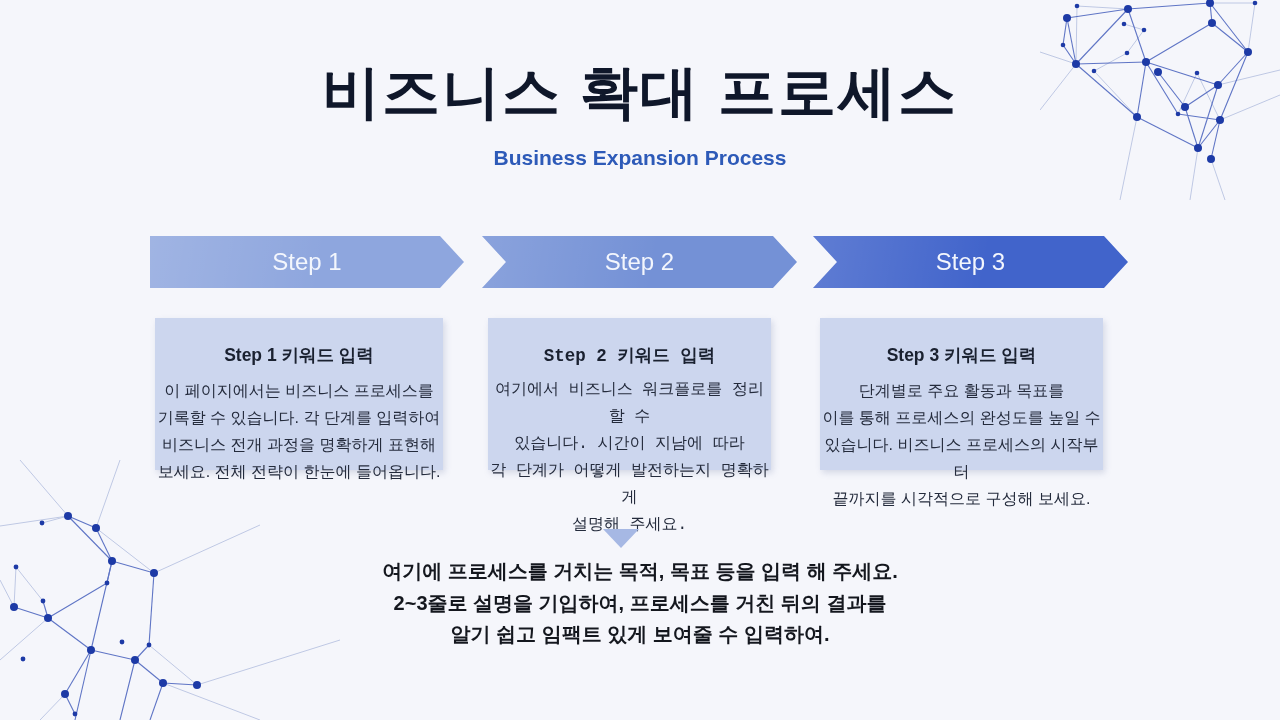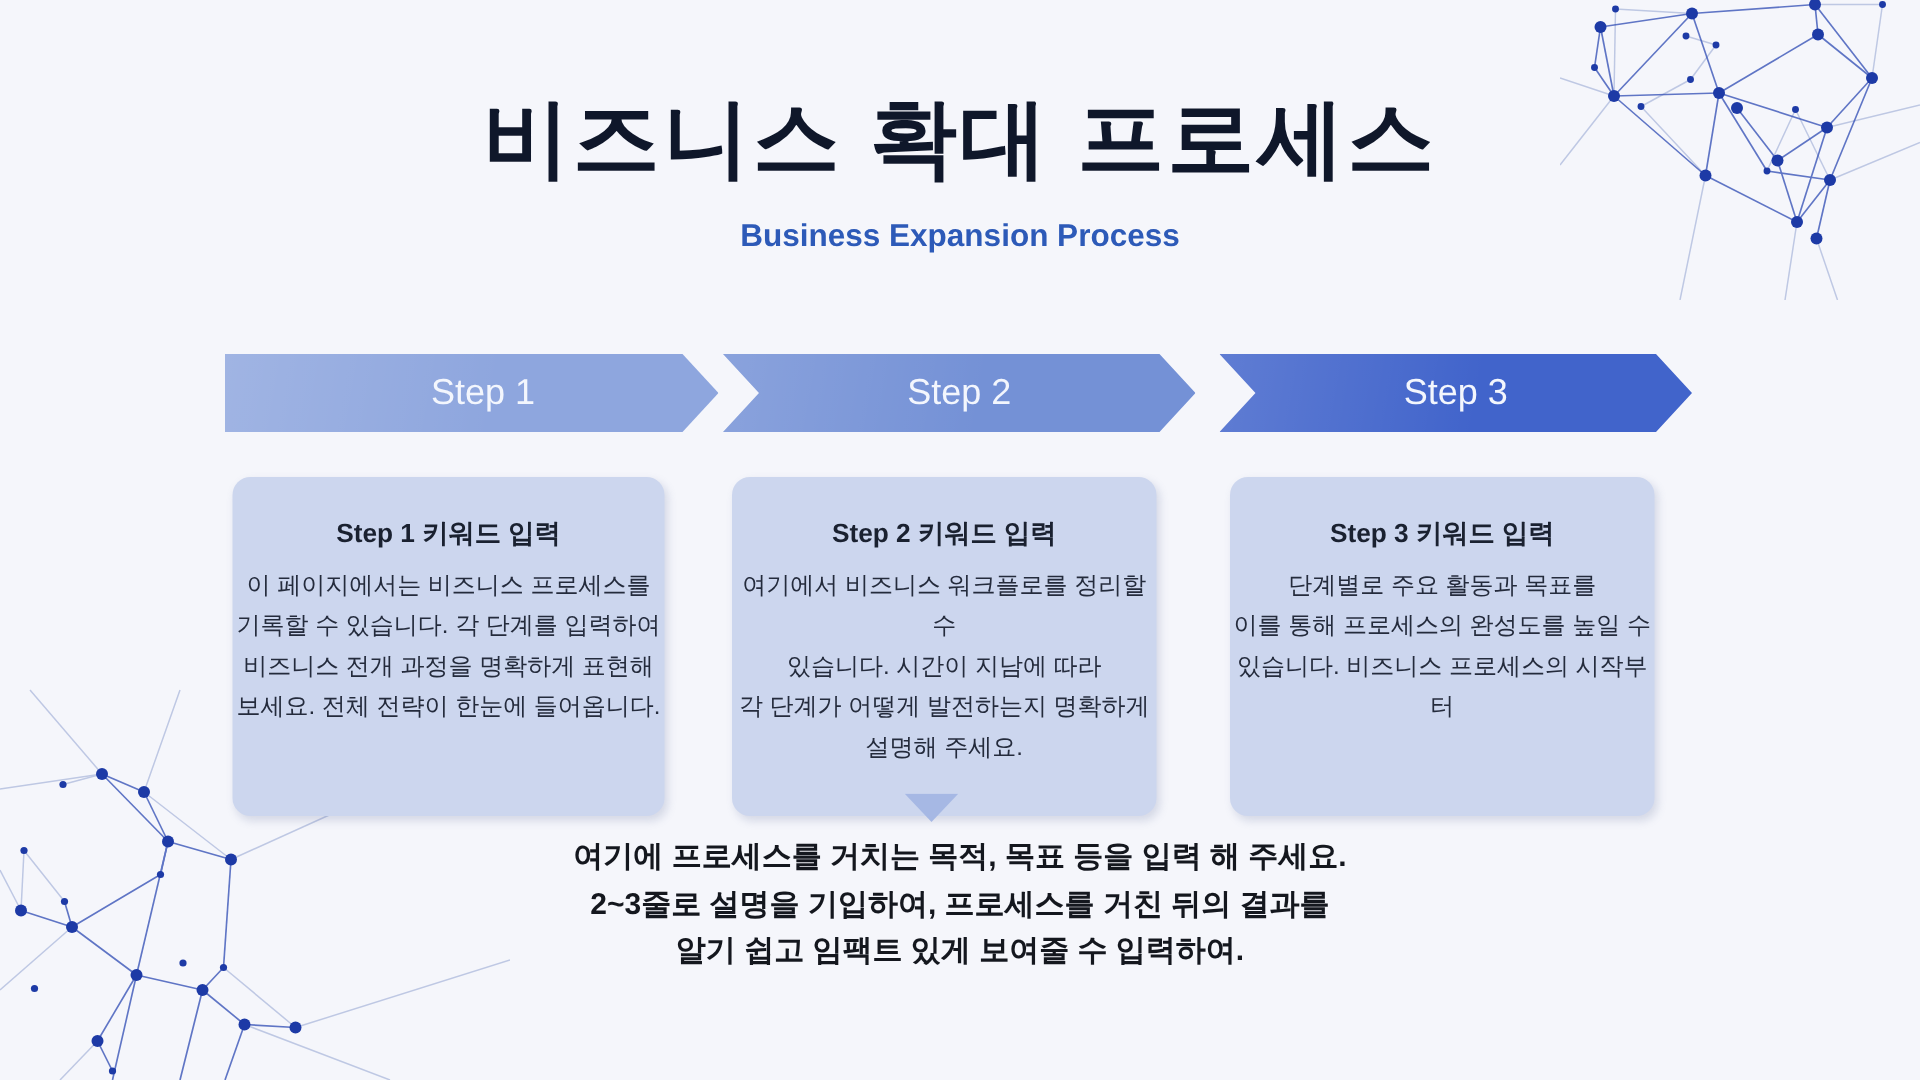--- a/index.html
+++ b/index.html
@@ -22,33 +22,33 @@
     text-align:center; font-size:21px; font-weight:700; color:#2d5ab8;
   }
 
   .arrow {
     position:absolute; top:236px; height:52px;
     display:flex; align-items:center; justify-content:center;
     color:#f3f6fd; font-size:24px; font-weight:500;
     background-image:linear-gradient(100deg, rgba(255,255,255,.16), rgba(255,255,255,0) 55%);
   }
   .arrow-1 { left:150px; width:314px;
-    clip-path:polygon(0 0, calc(100% - 24px) 0, 100% 50%, calc(100% - 24px) 100%, 0 100%);padding-left:15px; }
+    clip-path:polygon(0 0, calc(100% - 24px) 0, 100% 50%, calc(100% - 24px) 100%, 0 100%); }
   .arrow-2 { left:482px; width:315px;
     clip-path:polygon(0 0, calc(100% - 24px) 0, 100% 50%, calc(100% - 24px) 100%, 0 100%, 24px 50%); }
   .arrow-3 { left:813px; width:315px;
     clip-path:polygon(0 0, calc(100% - 24px) 0, 100% 50%, calc(100% - 24px) 100%, 0 100%, 24px 50%); }
 
   .card {
-    position:absolute; top:318px; height:226px; border-radius:12px;
+    position:absolute; top:318px; height:152px; border-radius:0;
     background:#ccd6ee; text-align:center;
     box-shadow:2px 3px 6px rgba(100,115,160,.22);
   }
   .card-1 { left:155px; width:288px; }
-  .card-2 { left:488px; width:283px; }
+  .card-2 { left:488px; width:283px;font-family:Liberation Mono, monospace; }
   .card-3 { left:820px; width:283px; }
   .card-title { margin-top:25px; font-size:17.5px; font-weight:700; color:#1a2130; }
   .card-body  { margin-top:10px; font-size:16px; font-weight:500; line-height:27px; color:#242b3c; }
 
   .down-triangle {
     position:absolute; left:603px; top:529px; width:36px; height:19px;
     background:#a6b8e4; clip-path:polygon(0 0,100% 0,50% 100%);
   }
 
   .summary {
@@ -231,20 +231,21 @@
       <div>설명해 주세요.</div>
       <div></div>
     </div>
   </div>
   <div class="card card-3" style="background-color: rgb(204, 214, 238);">
     <div class="card-title">Step 3 키워드 입력</div>
     <div class="card-body">
       <div>단계별로 주요 활동과 목표를</div>
       <div>이를 통해 프로세스의 완성도를 높일 수</div>
       <div>있습니다. 비즈니스 프로세스의 시작부터</div>
+      <div>끝까지를 시각적으로 구성해 보세요.</div>
     </div>
   </div>
 
   <div class="down-triangle" style="background-color: rgb(166, 184, 228);"></div>
 
   <div class="summary">
     <div>여기에 프로세스를 거치는 목적, 목표 등을 입력 해 주세요.</div>
     <div>2~3줄로 설명을 기입하여, 프로세스를 거친 뒤의 결과를</div>
     <div>알기 쉽고 임팩트 있게 보여줄 수 입력하여.</div>
   </div>

